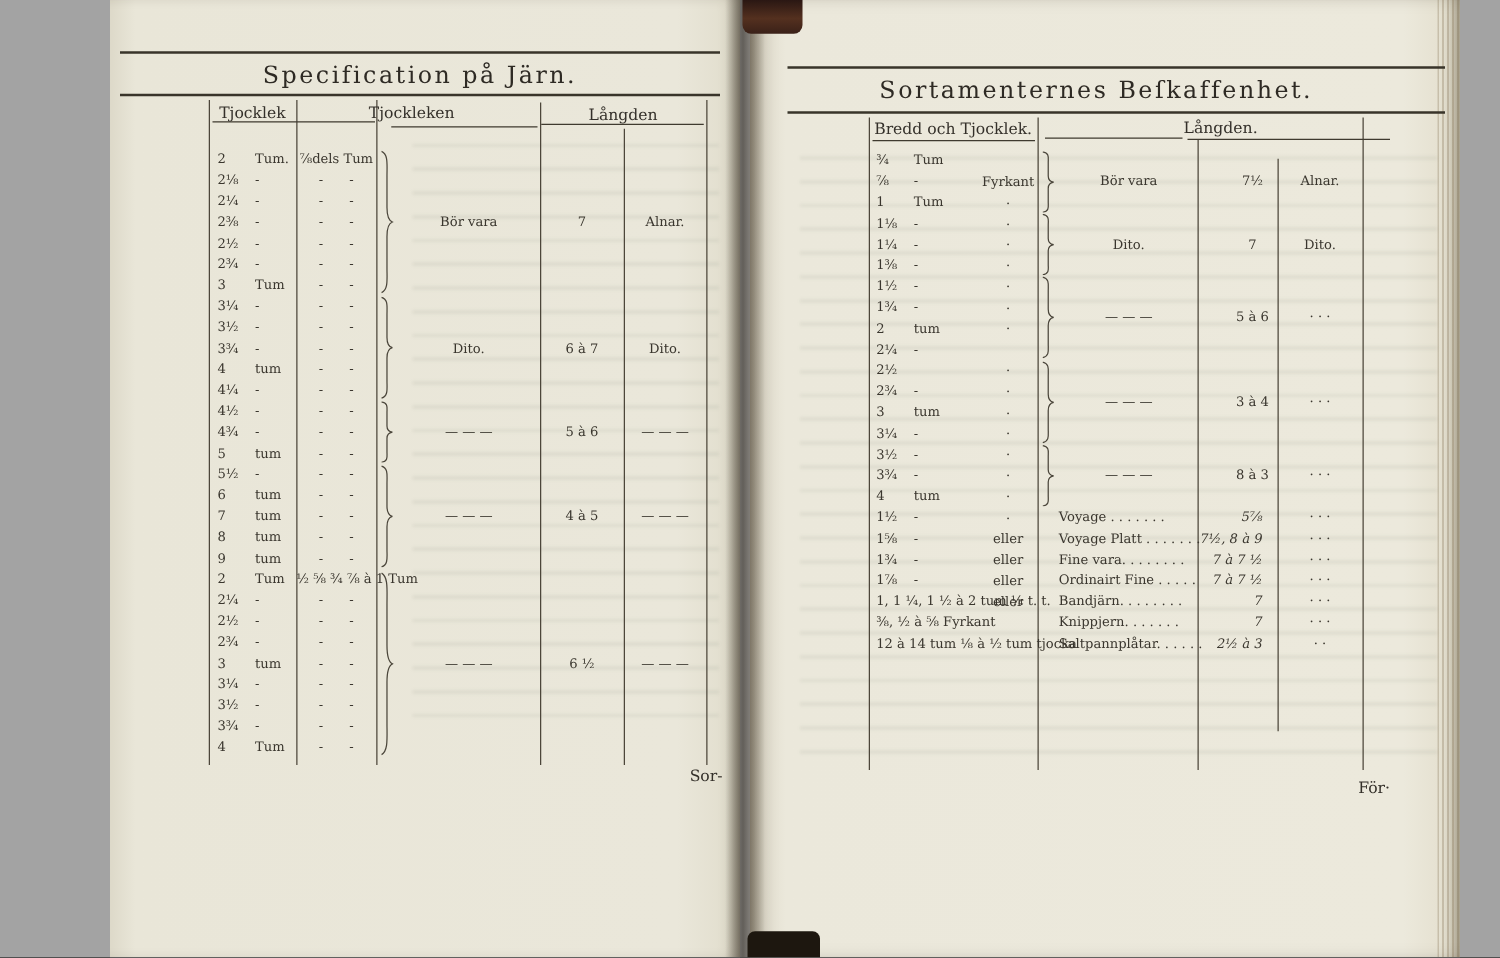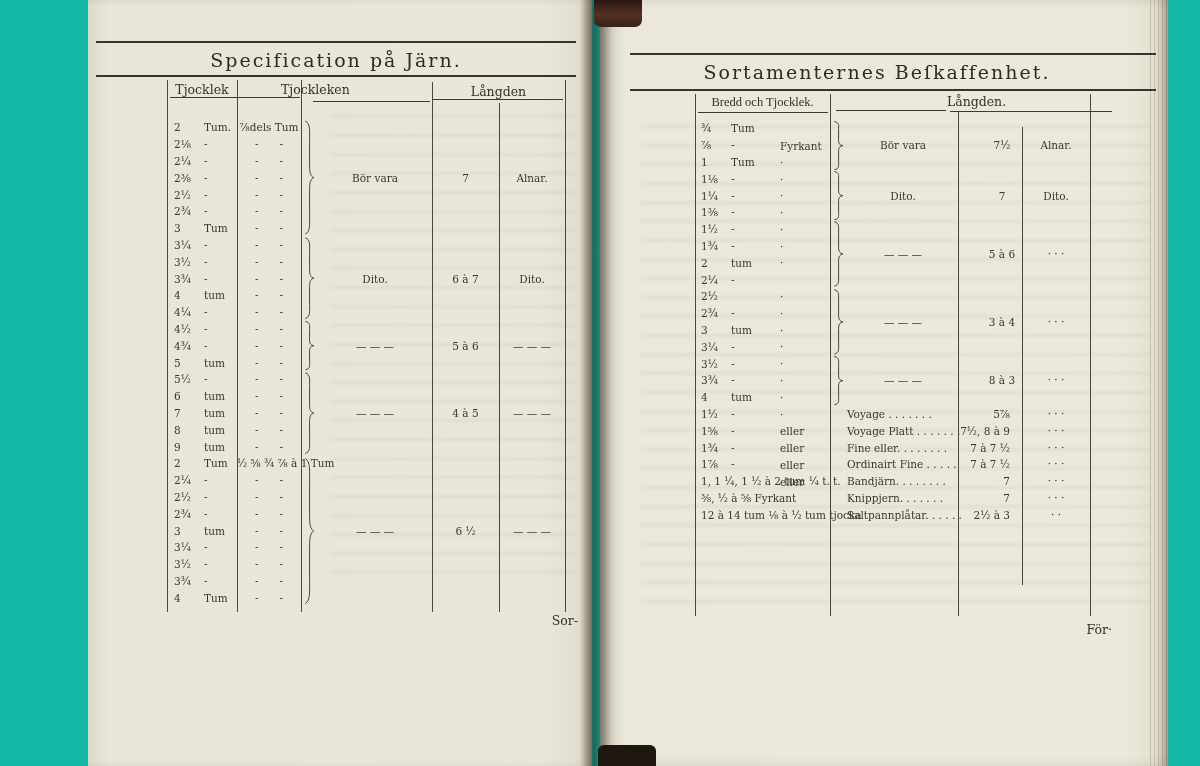--- a/index.html
+++ b/index.html
@@ -1,16 +1,16 @@
 <!DOCTYPE html>
 <html><head>
 <meta charset="utf-8">
 <style>
   html,body{margin:0;padding:0;background:#111;}
-  .stage{position:relative;width:1200px;height:766px;background:#14b8a6;overflow:hidden;
+  .stage{position:relative;width:1200px;height:766px;background:#a3a3a3;overflow:hidden;
          font-family:"DejaVu Serif","Liberation Serif",serif;color:#38342e;}
   .stage *{box-sizing:border-box;}
   .page{position:absolute;top:0;height:766px;}
   .page-left{left:88px;width:504px;
     background:linear-gradient(90deg,#ddd9c9 0%,#e9e6d8 4%,#eae7da 90%,#e0dccb 100%);
     box-shadow:inset -10px 0 14px -8px rgba(50,40,25,.45);}
   .page-right{left:600px;width:568px;
     background:linear-gradient(90deg,#dcd7c6 0%,#ebe8db 5%,#ece9dc 92%,#e2ddcb 100%);
     box-shadow:inset 12px 0 16px -8px rgba(50,40,25,.5), inset -14px 0 10px -10px rgba(90,80,60,.55);}
   .gutter{position:absolute;left:580px;top:0;width:32px;height:766px;
@@ -29,23 +29,23 @@
   .hdr{position:absolute;text-align:center;font-size:12.5px;color:#34302a;}
   .catch{position:absolute;text-align:right;font-size:12.5px;color:#34302a;}
   .lrows{position:absolute;left:167px;top:119px;width:398px;}
   .rrows{position:absolute;left:695px;top:120px;width:395px;}
   .lrow,.rrow{height:16.8px;display:flex;align-items:center;font-size:10.5px;color:#3a362e;white-space:pre;}
   .lc-size{width:37px;padding-left:7px;}
   .lc-unit{width:33px;}
   .lc-thick{width:64px;text-align:center;}
   .rc-size{width:36px;padding-left:6px;white-space:pre;overflow:visible;}
   .rc-sunit{width:49px;}
-  .rc-kind{width:53px;margin-top:35px;}
+  .rc-kind{width:53px;text-align:center;margin-top:35px;}
   .rc-desc{width:125px;padding-left:14px;white-space:pre;}
-  .rc-val{width:64px;text-align:right;padding-right:12px;}
+  .rc-val{width:64px;text-align:right;padding-right:12px;font-style:italic;}
   .rc-dots{width:68px;text-align:center;}
   .lgroups{position:absolute;left:301px;top:119px;width:264px;height:488px;}
   .rgroups{position:absolute;left:830px;top:120px;width:260px;height:410px;}
   .group{position:absolute;left:0;width:100%;text-decoration:underline;}
   .g-brace{position:absolute;left:1px;top:1%;height:98%;width:13px;}
   .g-label,.g-val,.g-unit{position:absolute;top:50%;transform:translateY(-50%);
     font-size:10.5px;text-align:center;color:#3a362e;white-space:pre;}
   .lg .g-label{left:17px;width:114px;}
   .lg .g-val{left:131px;width:67px;}
   .lg .g-unit{left:198px;width:66px;}
@@ -76,21 +76,21 @@
   <div class="vl" style="left:237px;top:80px;height:532px;"></div>
   <div class="vl" style="left:301px;top:80px;height:532px;"></div>
   <div class="vl" style="left:432px;top:82px;height:530px;"></div>
   <div class="vl" style="left:499px;top:103px;height:509px;"></div>
   <div class="vl" style="left:565px;top:80px;height:532px;"></div>
   <div class="hl" style="left:170px;top:97px;width:130px;"></div>
   <div class="hl" style="left:313px;top:101px;width:117px;"></div>
   <div class="hl" style="left:433px;top:99px;width:130px;"></div>
 
   <div class="hdr" style="left:167px;top:82px;width:70px;">Tjocklek</div>
-  <div class="hdr" style="left:238px;top:82px;width:64px;padding-left:43px;">Tjockleken</div>
+  <div class="hdr" style="left:252px;top:82px;width:64px;padding-left:43px;">Tjockleken</div>
   <div class="hdr" style="left:432px;top:84px;width:133px;">Långden</div>
 
   <div class="lrows">
 
       <div class="lrow">
         <span class="lc-size">2</span>
         <span class="lc-unit">Tum.</span>
         <span class="lc-thick">⅞dels Tum</span>
       </div>
 
@@ -319,21 +319,21 @@
 
   <div class="vl" style="left:695px;top:94px;height:522px;"></div>
   <div class="vl" style="left:830px;top:94px;height:522px;"></div>
   <div class="vl" style="left:958px;top:112px;height:504px;"></div>
   <div class="vl" style="left:1022px;top:127px;height:458px;"></div>
   <div class="vl" style="left:1090px;top:94px;height:522px;"></div>
   <div class="hl" style="left:698px;top:112px;width:130px;"></div>
   <div class="hl" style="left:836px;top:110px;width:110px;"></div>
   <div class="hl" style="left:950px;top:111px;width:162px;"></div>
 
-  <div class="hdr" style="left:695px;top:95px;width:135px;font-family:Liberation Serif, serif;">Bredd och Tjocklek.</div>
+  <div class="hdr" style="left:695px;top:95px;width:135px;">Bredd och Tjocklek.</div>
   <div class="hdr" style="left:909px;top:94px;width:135px;">Långden.</div>
 
   <div class="rrows">
 
       <div class="rrow">
         <span class="rc-size">¾</span>
         <span class="rc-sunit">Tum</span>
         <span class="rc-kind">Fyrkant</span>
         <span class="rc-desc"></span>
         <span class="rc-val"></span>
@@ -499,21 +499,21 @@
         <span class="rc-kind">eller</span>
         <span class="rc-desc">Voyage Platt . . . . . . .</span>
         <span class="rc-val">7½, 8 à 9</span>
         <span class="rc-dots">· · ·</span>
       </div>
 
       <div class="rrow">
         <span class="rc-size">1¾</span>
         <span class="rc-sunit">-</span>
         <span class="rc-kind">eller</span>
-        <span class="rc-desc">Fine eller. . . . . . . .</span>
+        <span class="rc-desc">Fine vara. . . . . . . .</span>
         <span class="rc-val">7 à 7 ½</span>
         <span class="rc-dots">· · ·</span>
       </div>
 
       <div class="rrow">
         <span class="rc-size">1⅞</span>
         <span class="rc-sunit">-</span>
         <span class="rc-kind">eller</span>
         <span class="rc-desc">Ordinairt Fine . . . . .</span>
         <span class="rc-val">7 à 7 ½</span>

